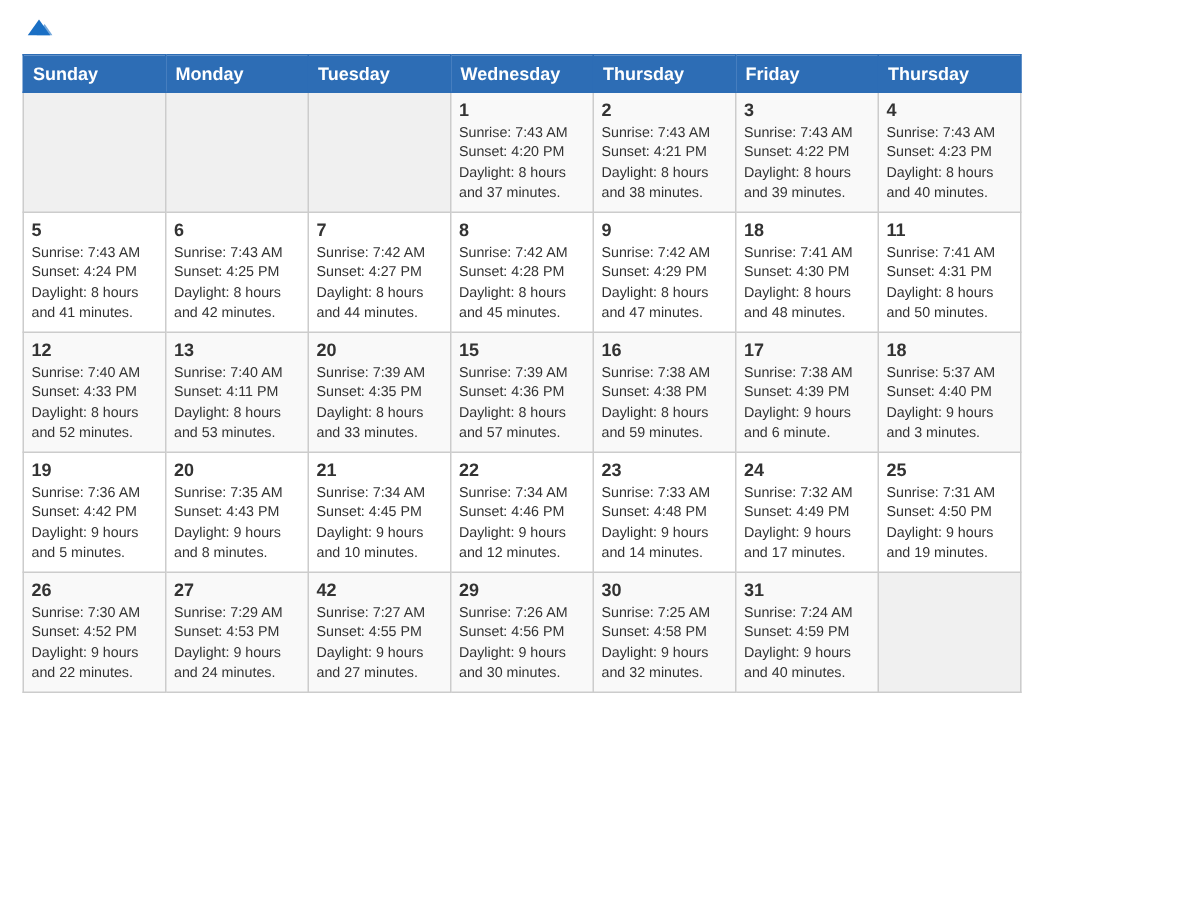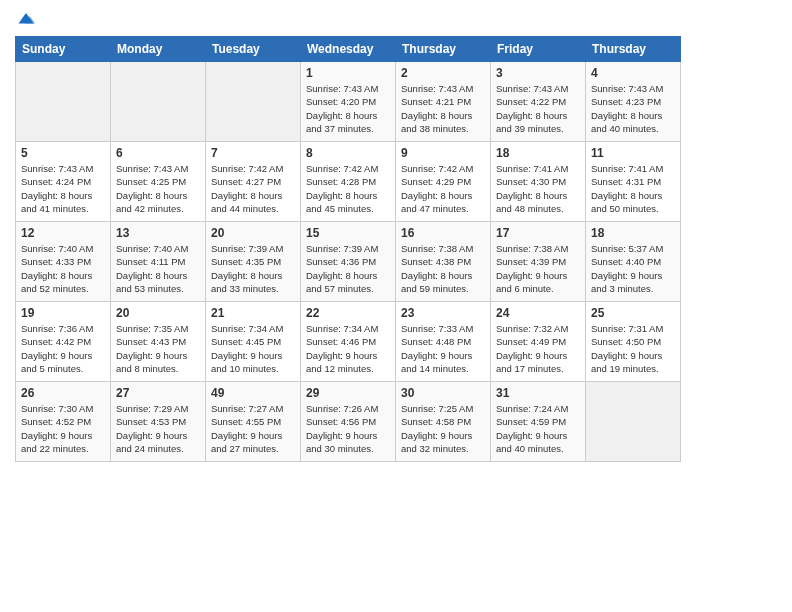--- a/index.html
+++ b/index.html
@@ -335,21 +335,21 @@
             <div class="day-info">and 22 minutes.</div>
           </td>
           <td>
             <span class="day-num">27</span>
             <div class="day-info">Sunrise: 7:29 AM</div>
             <div class="day-info">Sunset: 4:53 PM</div>
             <div class="day-info">Daylight: 9 hours</div>
             <div class="day-info">and 24 minutes.</div>
           </td>
           <td>
-            <span class="day-num">49</span>
+            <span class="day-num">42</span>
             <div class="day-info">Sunrise: 7:27 AM</div>
             <div class="day-info">Sunset: 4:55 PM</div>
             <div class="day-info">Daylight: 9 hours</div>
             <div class="day-info">and 27 minutes.</div>
           </td>
           <td>
             <span class="day-num">29</span>
             <div class="day-info">Sunrise: 7:26 AM</div>
             <div class="day-info">Sunset: 4:56 PM</div>
             <div class="day-info">Daylight: 9 hours</div>

